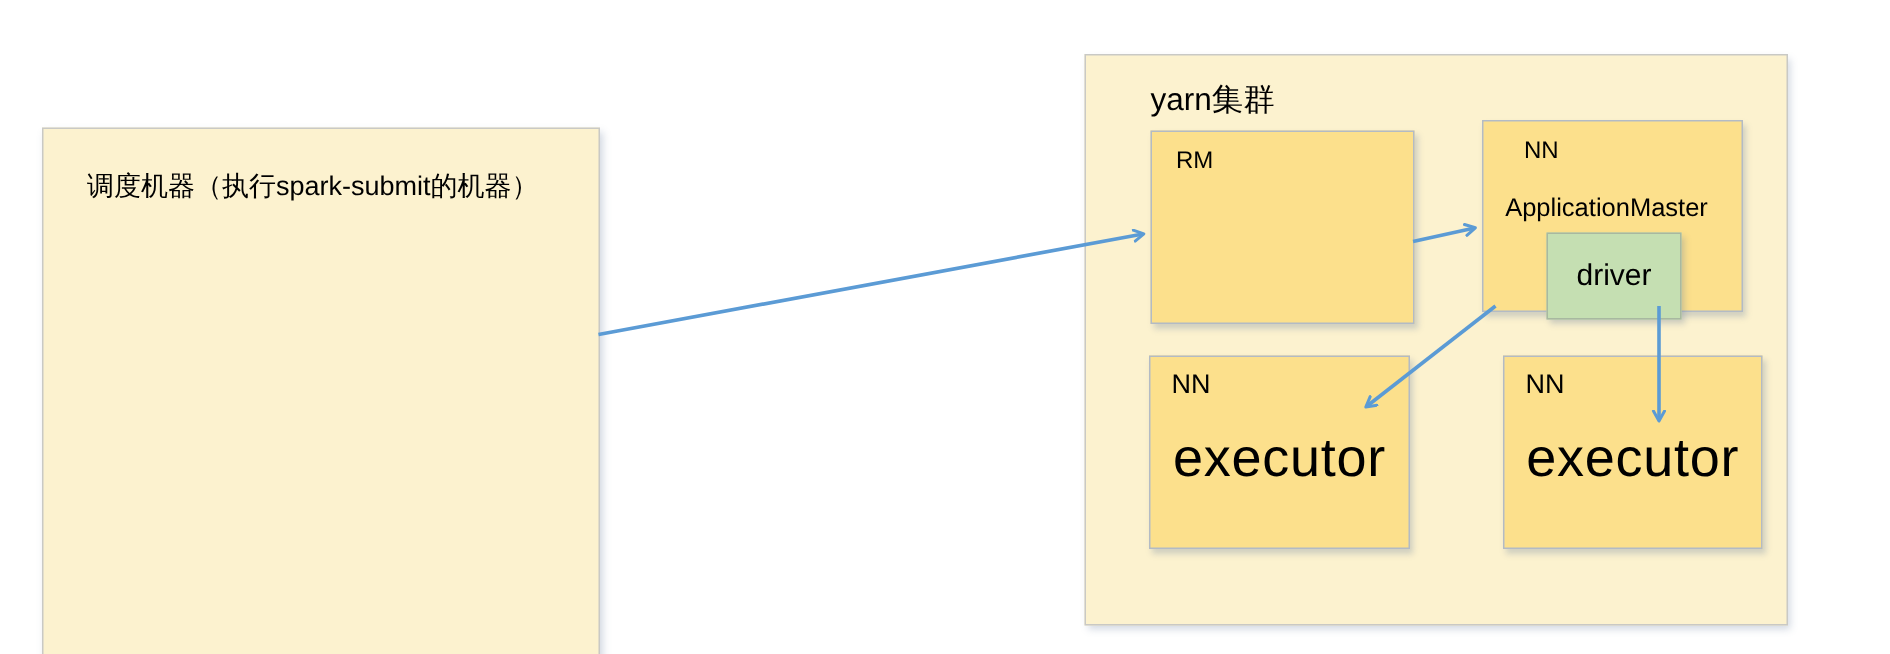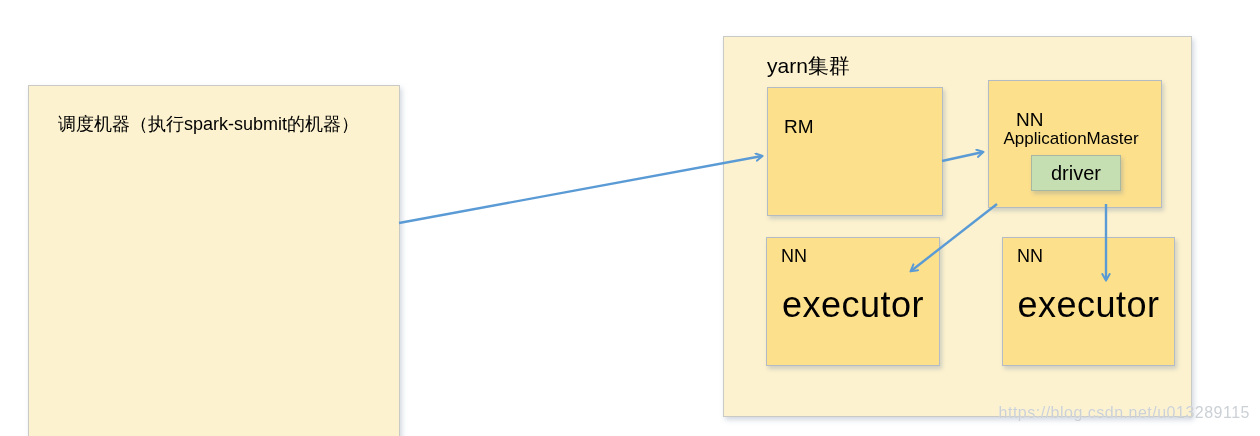--- a/index.html
+++ b/index.html
@@ -38,22 +38,22 @@
   }
   .scheduler-label{
     position:absolute;left:29px;top:27px;right:14px;
     font-size:18px;line-height:1.3;
   }
   .yarn-title{
     position:absolute;left:43px;top:15px;
     font-size:21px;
   }
   .corner-label{
-    position:absolute;left:16px;top:28px;
-    font-size:19px;
+    position:absolute;left:16px;top:11px;
+    font-size:16px;
   }
   .corner-label.small{font-size:18px;left:14px;top:8px;}
   .am-label{
     position:absolute;left:0;right:8px;top:48px;text-align:center;
     font-size:17px;
   }
   .executor-label{
     position:absolute;left:0;right:0;top:46px;text-align:center;
     font-size:36px;letter-spacing:0.5px;
   }
@@ -82,21 +82,21 @@
 
   <div class="shape inner" style="left:767px;top:87px;width:176px;height:129px;">
     <div class="corner-label">RM</div>
   </div>
 
   <div class="shape inner" style="left:988px;top:80px;width:174px;height:128px;">
     <div class="corner-label" style="left:27px;">NN</div>
     <div class="am-label">ApplicationMaster</div>
   </div>
 
-  <div class="shape driver" style="left:1031px;top:155px;width:90px;height:36px;">
+  <div class="shape driver" style="left:1031px;top:155px;width:90px;height:58px;">
     <span>driver</span>
   </div>
 
   <div class="shape inner" style="left:766px;top:237px;width:174px;height:129px;">
     <div class="corner-label small">NN</div>
     <div class="executor-label">executor</div>
   </div>
 
   <div class="shape inner" style="left:1002px;top:237px;width:173px;height:129px;">
     <div class="corner-label small">NN</div>
@@ -108,15 +108,14 @@
       <marker id="ah" markerWidth="10" markerHeight="10" refX="7" refY="4.5" orient="auto" markerUnits="userSpaceOnUse">
         <path class="arrow-head" d="M1,0.8 L7.6,4.5 L1,8.2"></path>
       </marker>
     </defs>
     <line class="arrow-line" x1="399" y1="223" x2="762" y2="156" marker-end="url(#ah)"></line>
     <line class="arrow-line" x1="942" y1="161" x2="983" y2="152" marker-end="url(#ah)"></line>
     <line class="arrow-line" x1="997" y1="204" x2="911" y2="271" marker-end="url(#ah)"></line>
     <line class="arrow-line" x1="1106" y1="204" x2="1106" y2="280" marker-end="url(#ah)"></line>
   </svg>
 
-  <div class="watermark">https://blog.csdn.net/u013289115</div>
 
 </div>
 
 </body></html>

